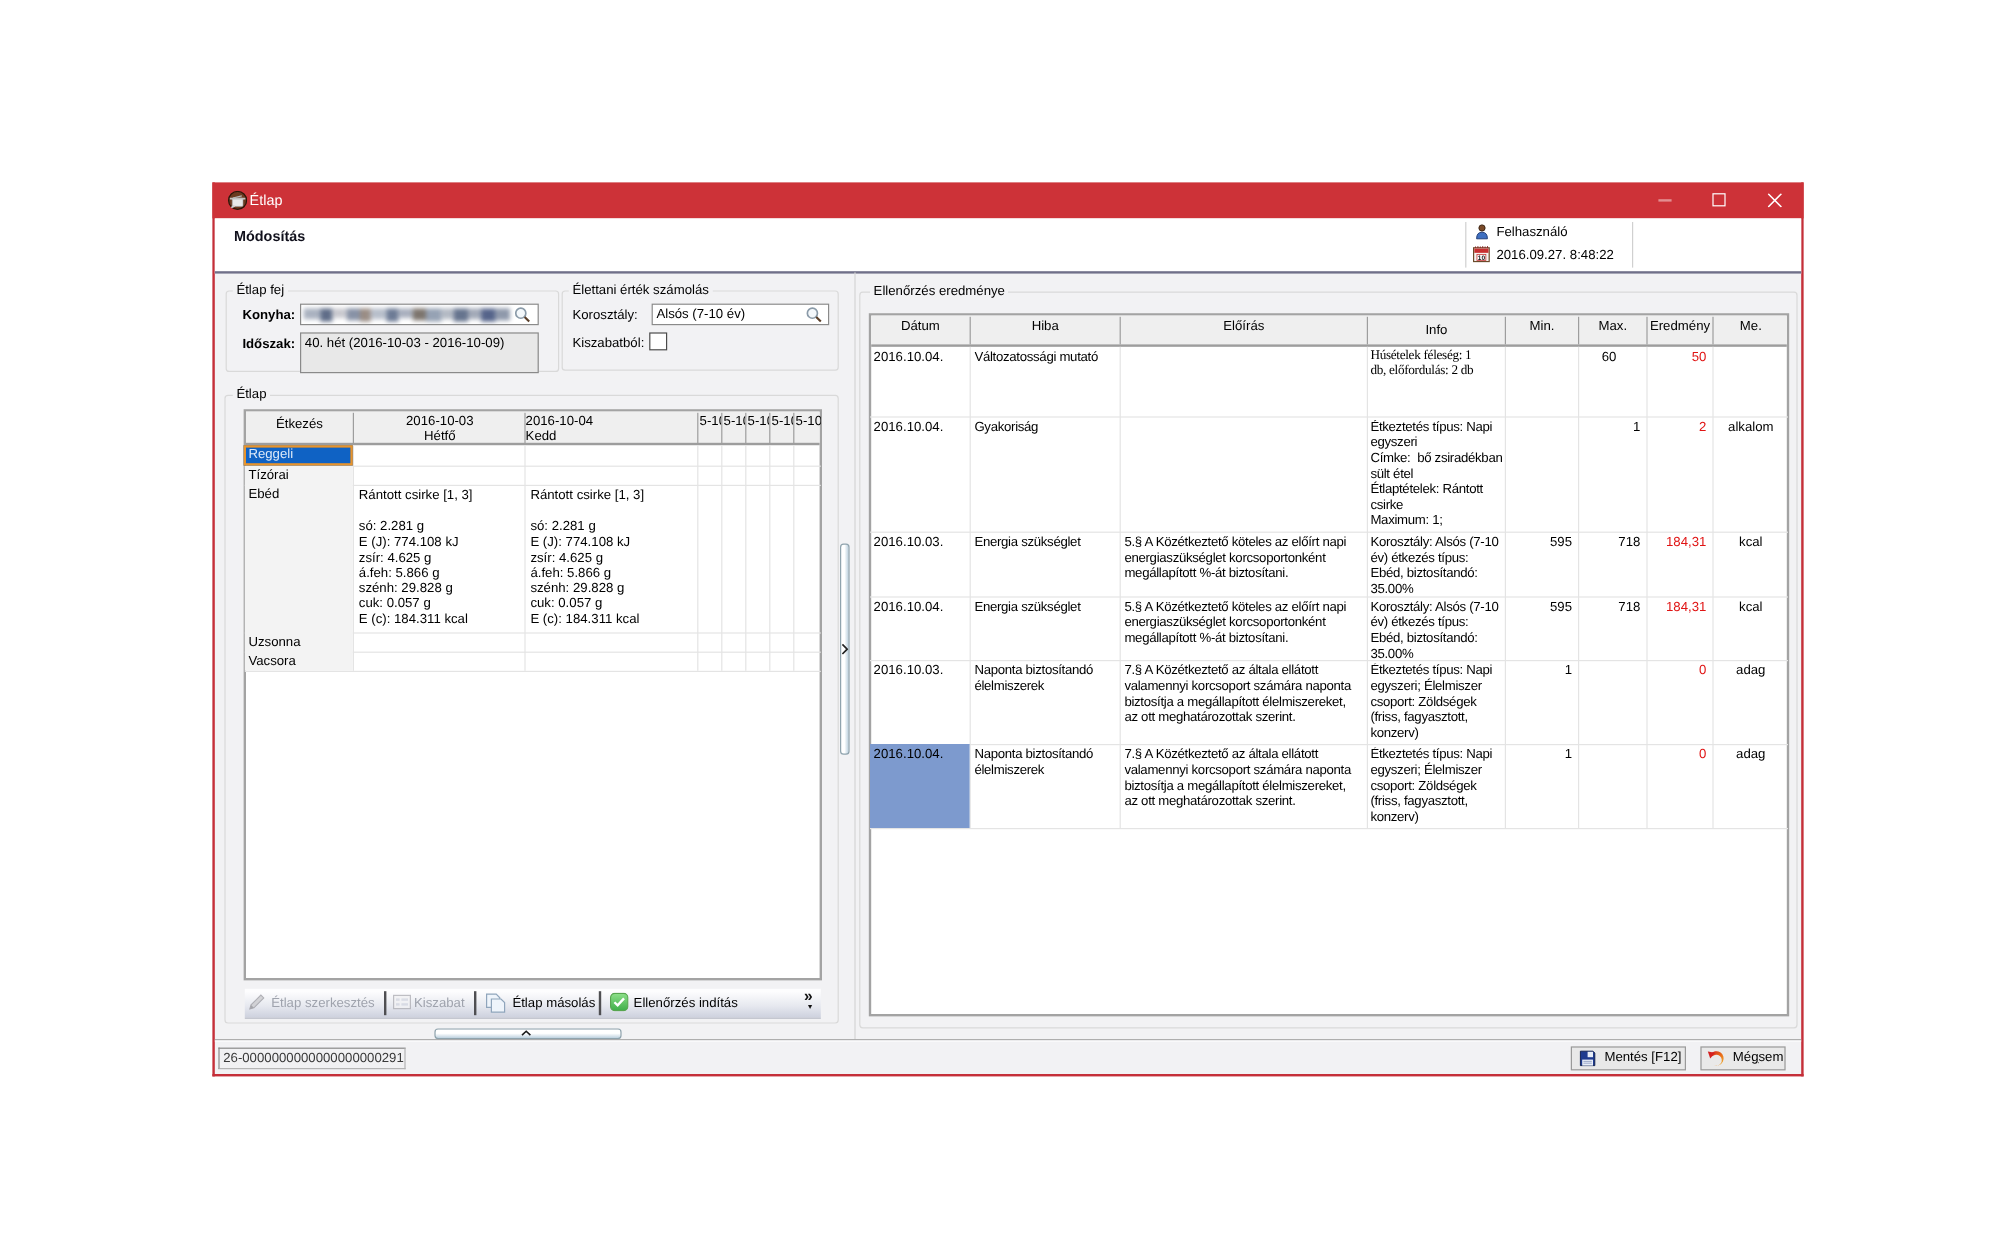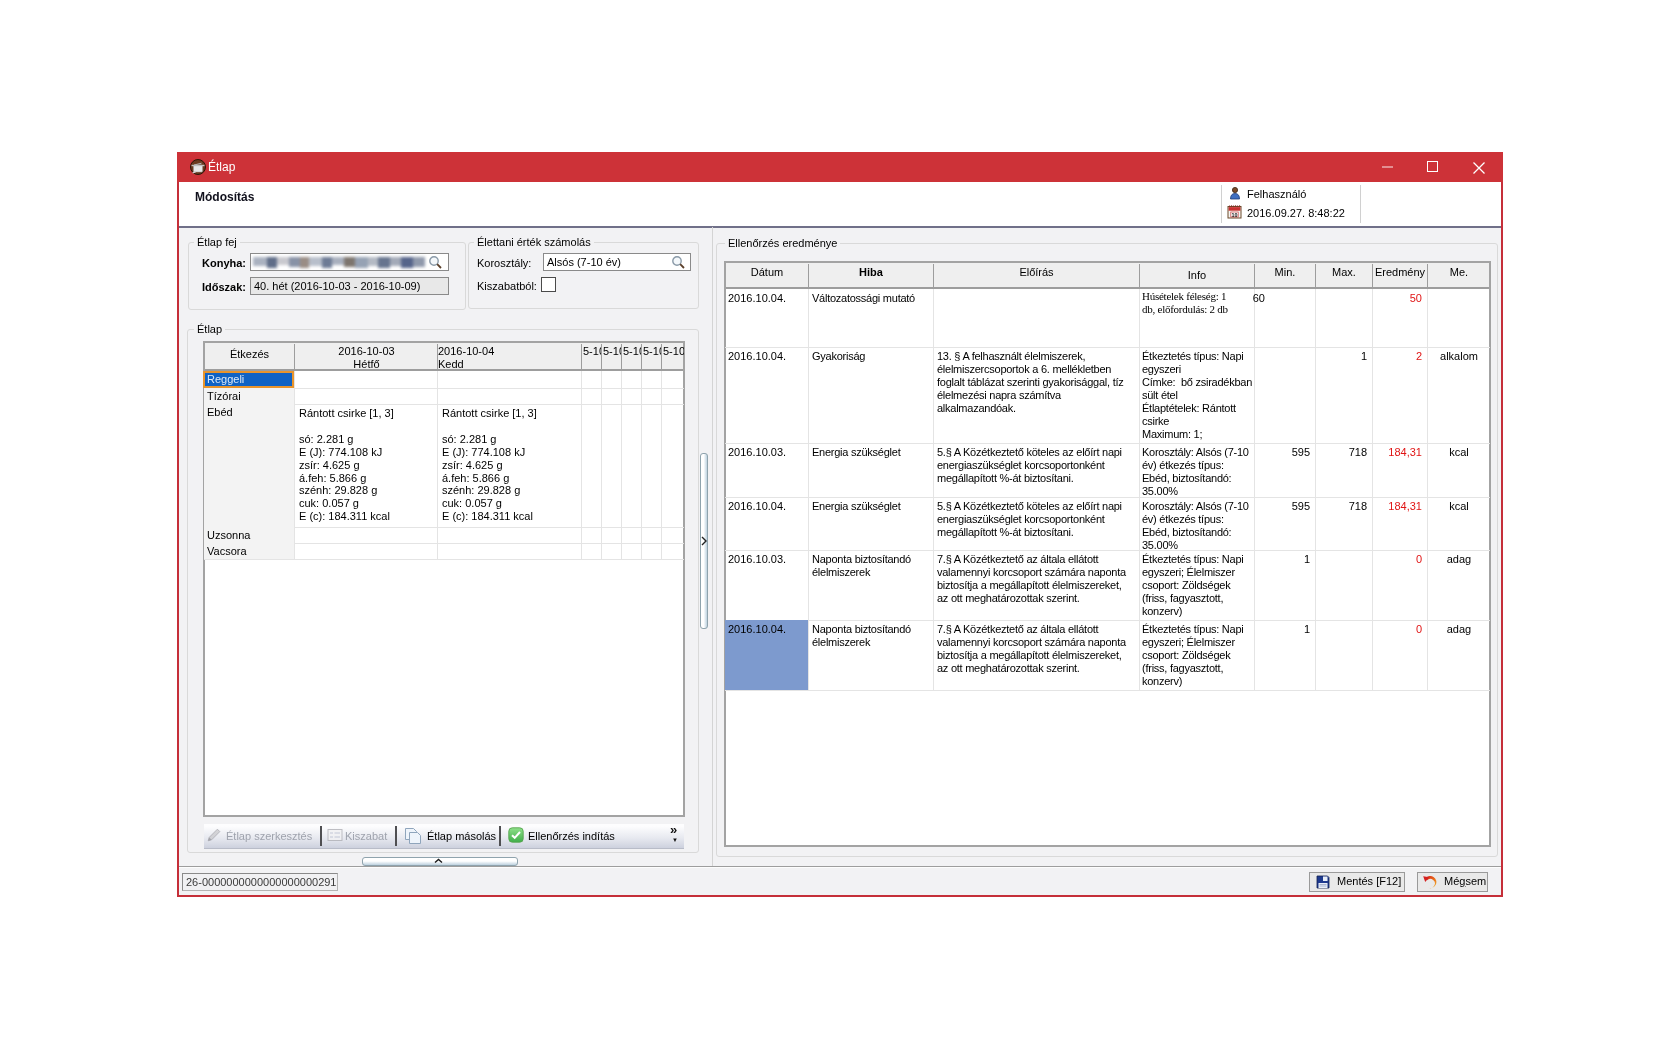--- a/index.html
+++ b/index.html
@@ -84,21 +84,21 @@
       <span style="width:12px;height:10px;background:#8f99ab;"></span>
     </div>
   </div>
   <div class="abs" style="left:428px;top:255px;width:15px;height:15px;">
     <svg width="15" height="15" viewBox="0 0 15 15">
       <circle cx="6" cy="6" r="4.2" fill="#f4f8fb" stroke="#8a9aa8" stroke-width="1.4"></circle>
       <line x1="9.2" y1="9.2" x2="13" y2="13" stroke="#5a3f2a" stroke-width="1.8"></line>
     </svg>
   </div>
   <div class="abs bold t11" style="left:140px;top:281px;width:106px;text-align:right;">Időszak:</div>
-  <div class="abs t11" style="left:250px;top:277px;width:199px;height:18px;background:#e8e8e8;border:1px solid #8a8a8a;box-sizing:border-box;line-height:16px;padding-left:3px;">40. hét (2016-10-03 - 2016-10-09)</div>
+  <div class="abs t11" style="left:250px;top:277px;width:199px;height:34px;background:#e8e8e8;border:1px solid #8a8a8a;box-sizing:border-box;line-height:16px;padding-left:3px;">40. hét (2016-10-03 - 2016-10-09)</div>
 
   <div class="gb" style="left:468px;top:242px;width:229px;height:65px;"></div>
   <div class="gblabel" style="left:474px;top:237px;">Élettani érték számolás</div>
   <div class="abs t11" style="left:477px;top:257px;">Korosztály:</div>
   <div class="abs t11" style="left:543px;top:253px;width:148px;height:18px;background:#fff;border:1px solid #8a8a8a;box-sizing:border-box;line-height:16px;padding-left:3px;">Alsós (7-10 év)</div>
   <div class="abs" style="left:671px;top:255px;width:15px;height:15px;">
     <svg width="15" height="15" viewBox="0 0 15 15">
       <circle cx="6" cy="6" r="4.2" fill="#f4f8fb" stroke="#8a9aa8" stroke-width="1.4"></circle>
       <line x1="9.2" y1="9.2" x2="13" y2="13" stroke="#5a3f2a" stroke-width="1.8"></line>
     </svg>
@@ -214,21 +214,21 @@
         <path d="M1 1 L5 5 L1 9" fill="none" stroke="#222" stroke-width="1.4"></path>
       </svg>
     </div>
 
   <div class="gb" style="left:716px;top:243px;width:780px;height:612px;"></div>
   <div class="gblabel" style="left:725px;top:238px;">Ellenőrzés eredménye</div>
   <div class="abs" style="left:724px;top:261px;width:767px;height:586px;background:#fff;border:2px solid #a3a3a3;box-sizing:border-box;"></div>
 
   <div class="abs" style="left:726px;top:263px;width:763px;height:26px;background:#efefef;border-bottom:2px solid #9d9d9d;box-sizing:border-box;"></div>
   <div class="abs t11" style="left:725px;top:266px;width:84px;text-align:center;">Dátum</div>
-  <div class="abs t11" style="left:809px;top:266px;width:124px;text-align:center;font-weight:bold;">Hiba</div>
+  <div class="abs t11" style="left:809px;top:266px;width:124px;text-align:center;">Hiba</div>
   <div class="abs t11" style="left:934px;top:266px;width:205px;text-align:center;">Előírás</div>
   <div class="abs t11" style="left:1140px;top:269px;width:114px;text-align:center;">Info</div>
   <div class="abs t11" style="left:1255px;top:266px;width:60px;text-align:center;">Min.</div>
   <div class="abs t11" style="left:1316px;top:266px;width:56px;text-align:center;">Max.</div>
   <div class="abs t11" style="left:1373px;top:266px;width:54px;text-align:center;">Eredmény</div>
   <div class="abs t11" style="left:1428px;top:266px;width:62px;text-align:center;">Me.</div>
 
   <div class="abs" style="left:808px;top:264px;width:1px;height:23px;background:#9d9d9d;"></div>
   <div class="abs" style="left:933px;top:264px;width:1px;height:23px;background:#9d9d9d;"></div>
   <div class="abs" style="left:1139px;top:264px;width:1px;height:23px;background:#9d9d9d;"></div>
@@ -248,26 +248,25 @@
   <div class="abs" style="left:725px;top:347px;width:765px;height:1px;background:#e4e4e4;"></div>
   <div class="abs" style="left:725px;top:443px;width:765px;height:1px;background:#e4e4e4;"></div>
   <div class="abs" style="left:725px;top:497px;width:765px;height:1px;background:#e4e4e4;"></div>
   <div class="abs" style="left:725px;top:550px;width:765px;height:1px;background:#e4e4e4;"></div>
   <div class="abs" style="left:725px;top:620px;width:765px;height:1px;background:#e4e4e4;"></div>
   <div class="abs" style="left:725px;top:690px;width:765px;height:1px;background:#e4e4e4;"></div>
 
   <div class="abs t11" style="left:728px;top:292px;">2016.10.04.</div>
   <div class="abs t11 cell" style="left:812px;top:292px;width:120px;">Változatossági mutató</div>
   <div class="abs t11 cell" style="left:1142px;top:290px;width:110px;font-family:Liberation Serif, serif;">Húsételek féleség: 1<br>db, előfordulás: 2 db</div>
-  <div class="abs t11" style="left:1210px;top:292px;width:55px;text-align:right;">60</div>
+  <div class="abs t11" style="left:1292px;top:292px;width:55px;text-align:right;">60</div>
   <div class="abs t11 red" style="left:1373px;top:292px;width:49px;text-align:right;">50</div>
 
   <div class="abs t11" style="left:728px;top:350px;">2016.10.04.</div>
   <div class="abs t11 cell" style="left:812px;top:350px;width:120px;">Gyakoriság</div>
-  <div class="abs t11 cell" style="left:937px;top:350px;width:200px;">13. § A felhasznált élelmiszerek,<br>élelmiszercsoportok a 6. mellékletben<br>foglalt táblázat szerinti gyakorisággal, tíz<br>élelmezési napra számítva<br>alkalmazandóak.</div>
   <div class="abs t11 cell" style="left:1142px;top:350px;width:110px;">Étkeztetés típus: Napi<br>egyszeri<br>Címke:&nbsp; bő zsiradékban<br>sült étel<br>Étlaptételek: Rántott<br>csirke<br>Maximum: 1;</div>
   <div class="abs t11" style="left:1316px;top:350px;width:51px;text-align:right;">1</div>
   <div class="abs t11 red" style="left:1373px;top:350px;width:49px;text-align:right;">2</div>
   <div class="abs t11" style="left:1428px;top:350px;width:62px;text-align:center;">alkalom</div>
 
   <div class="abs t11" style="left:728px;top:446px;">2016.10.03.</div>
   <div class="abs t11 cell" style="left:812px;top:446px;width:120px;">Energia szükséglet</div>
   <div class="abs t11 cell" style="left:937px;top:446px;width:200px;">5.§ A Közétkeztető köteles az előírt napi<br>energiaszükséglet korcsoportonként<br>megállapított %-át biztosítani.</div>
   <div class="abs t11 cell" style="left:1142px;top:446px;width:110px;">Korosztály: Alsós (7-10<br>év) étkezés típus:<br>Ebéd, biztosítandó:<br>35.00%</div>
   <div class="abs t11" style="left:1255px;top:446px;width:55px;text-align:right;">595</div>

